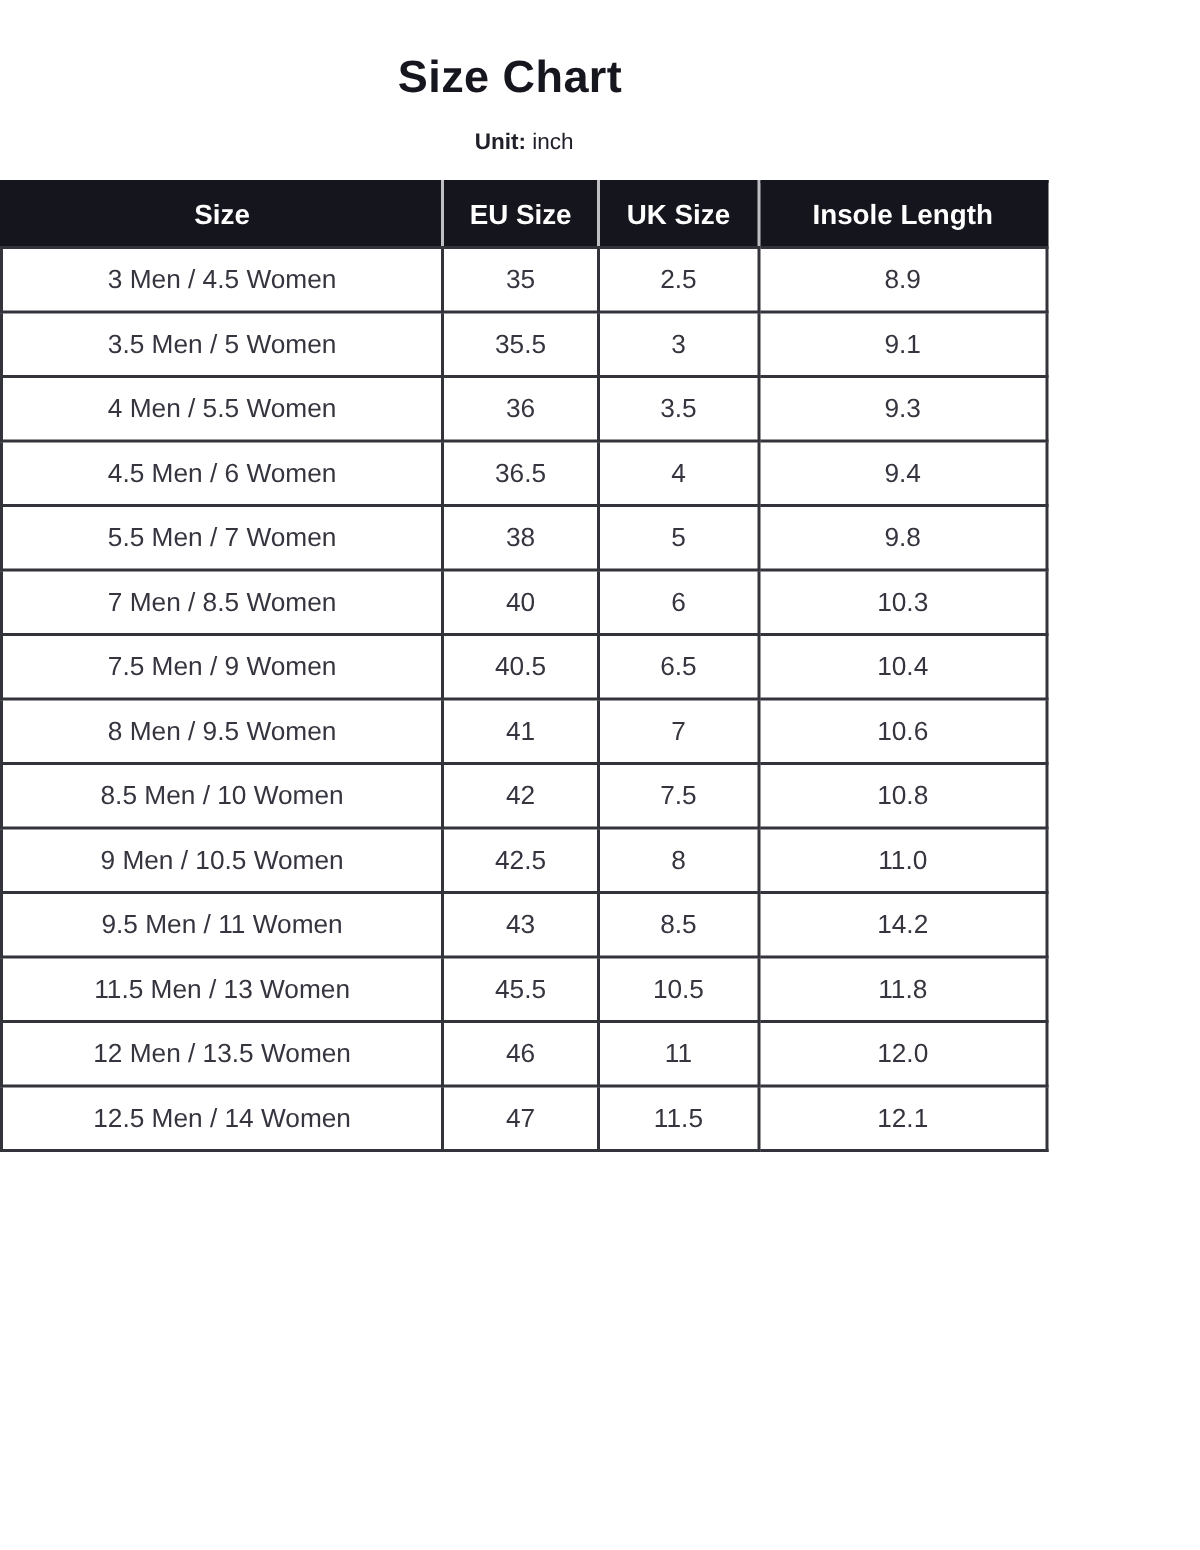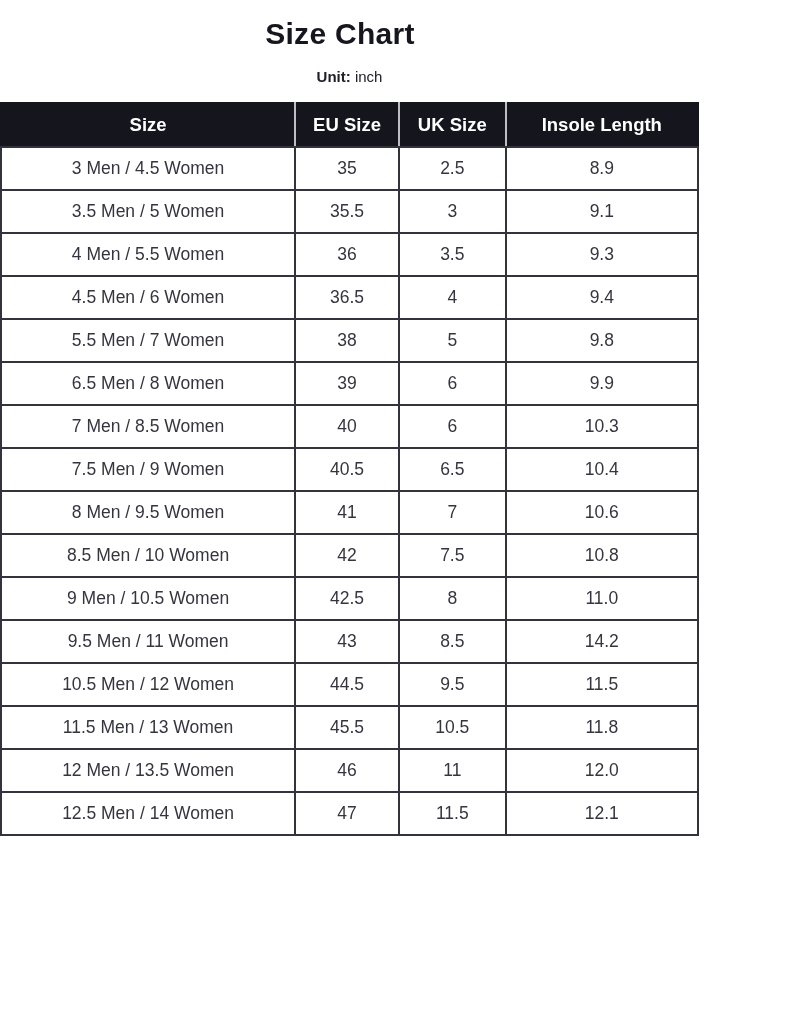--- a/index.html
+++ b/index.html
@@ -9,21 +9,21 @@
     background: #ffffff;
     font-family: "Liberation Sans", "DejaVu Sans", sans-serif;
   }
   body {
     width: 800px;
     height: 1033px;
     overflow: hidden;
   }
   .page {
     width: 680px;
-    padding-top: 16px;
+    padding-top: 34px;
   }
   .page-title {
     margin: 0;
     text-align: center;
     font-size: 30px;
     line-height: 36px;
     font-weight: 700;
     color: #16161f;
     letter-spacing: 0.3px;
   }
@@ -123,26 +123,20 @@
           <td>4</td>
           <td>9.4</td>
         </tr>
         <tr>
           <td>5.5 Men / 7 Women</td>
           <td>38</td>
           <td>5</td>
           <td>9.8</td>
         </tr>
         <tr>
-          <td>6.5 Men / 8 Women</td>
-          <td>39</td>
-          <td>6</td>
-          <td>9.9</td>
-        </tr>
-        <tr>
           <td>7 Men / 8.5 Women</td>
           <td>40</td>
           <td>6</td>
           <td>10.3</td>
         </tr>
         <tr>
           <td>7.5 Men / 9 Women</td>
           <td>40.5</td>
           <td>6.5</td>
           <td>10.4</td>
@@ -165,26 +159,20 @@
           <td>8</td>
           <td>11.0</td>
         </tr>
         <tr>
           <td>9.5 Men / 11 Women</td>
           <td>43</td>
           <td>8.5</td>
           <td>14.2</td>
         </tr>
         <tr>
-          <td>10.5 Men / 12 Women</td>
-          <td>44.5</td>
-          <td>9.5</td>
-          <td>11.5</td>
-        </tr>
-        <tr>
           <td>11.5 Men / 13 Women</td>
           <td>45.5</td>
           <td>10.5</td>
           <td>11.8</td>
         </tr>
         <tr>
           <td>12 Men / 13.5 Women</td>
           <td>46</td>
           <td>11</td>
           <td>12.0</td>

